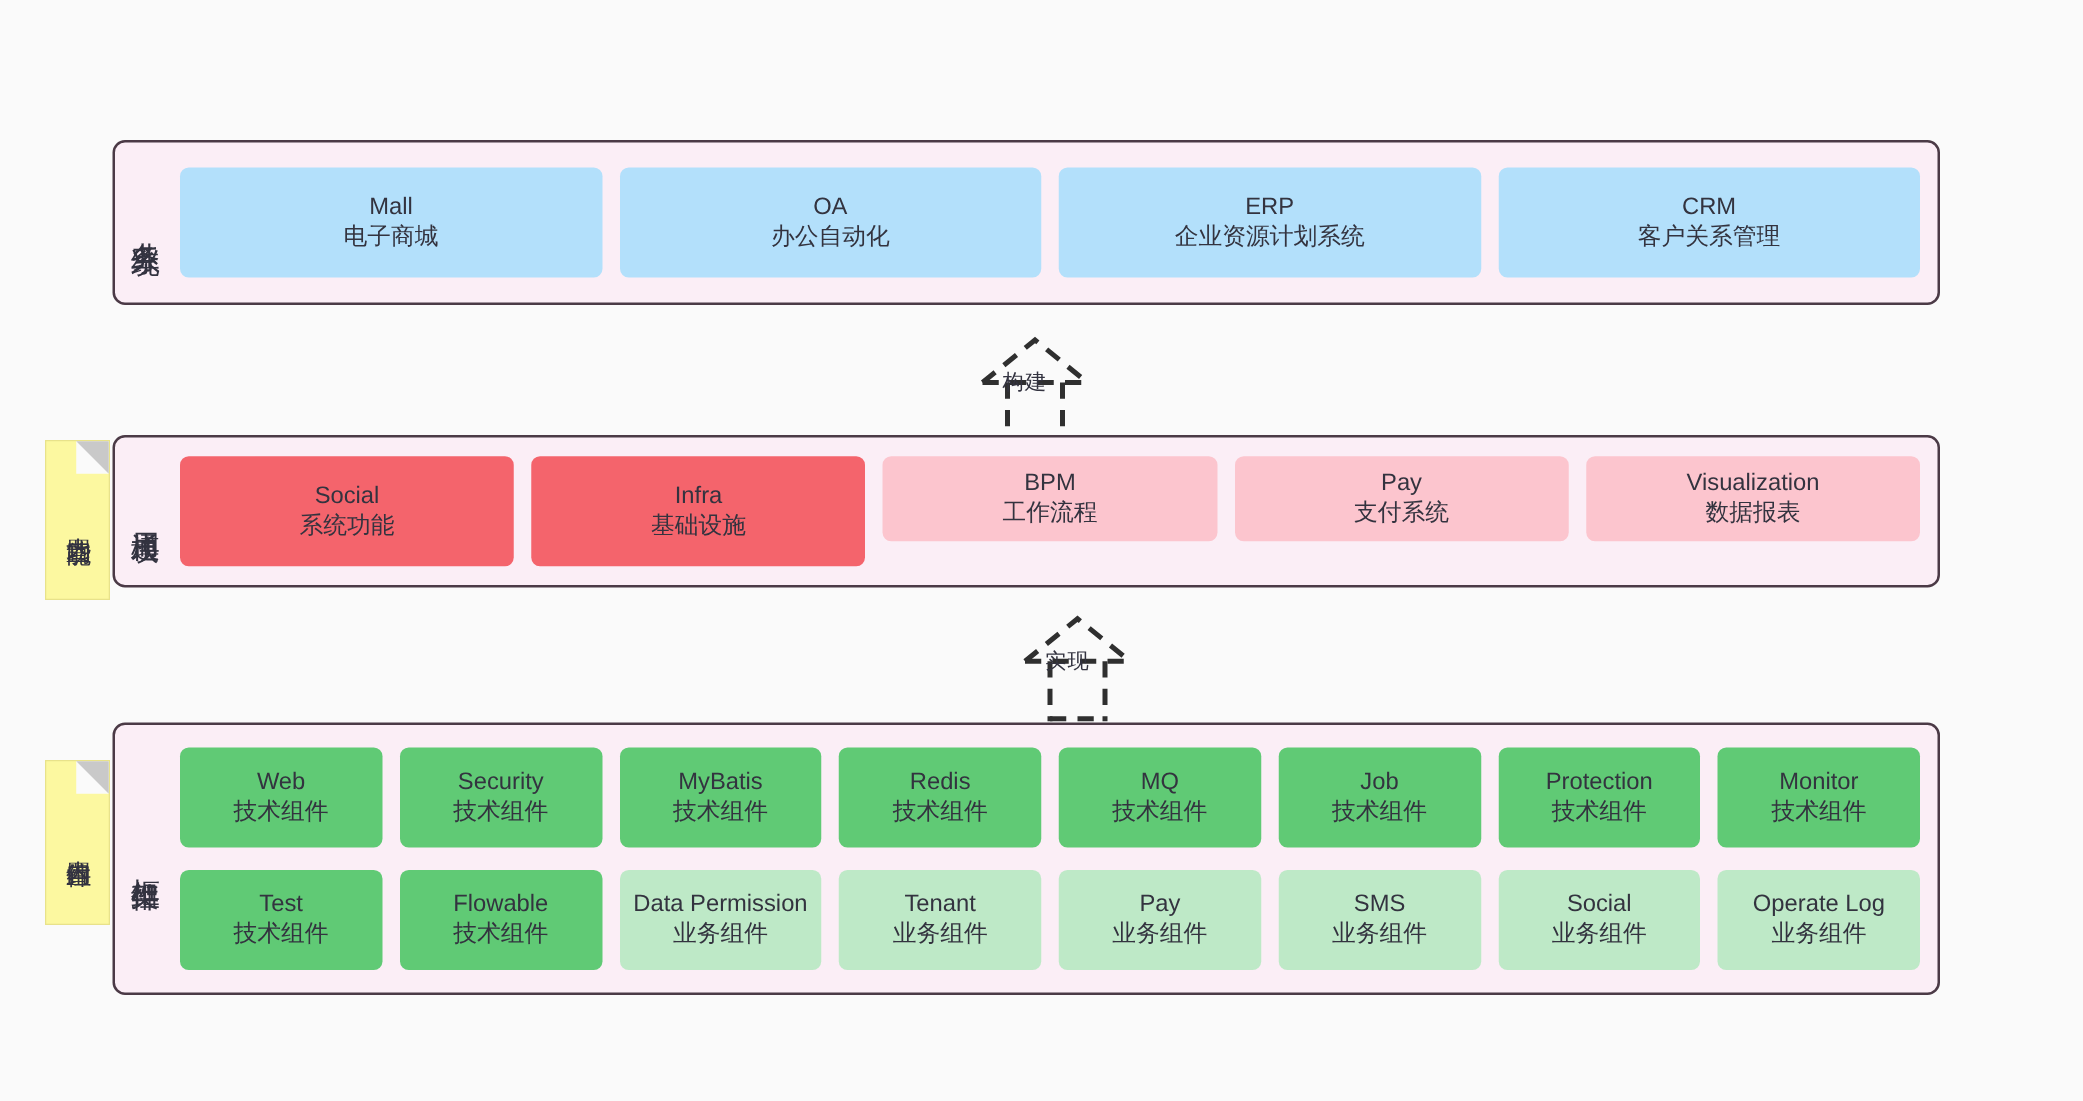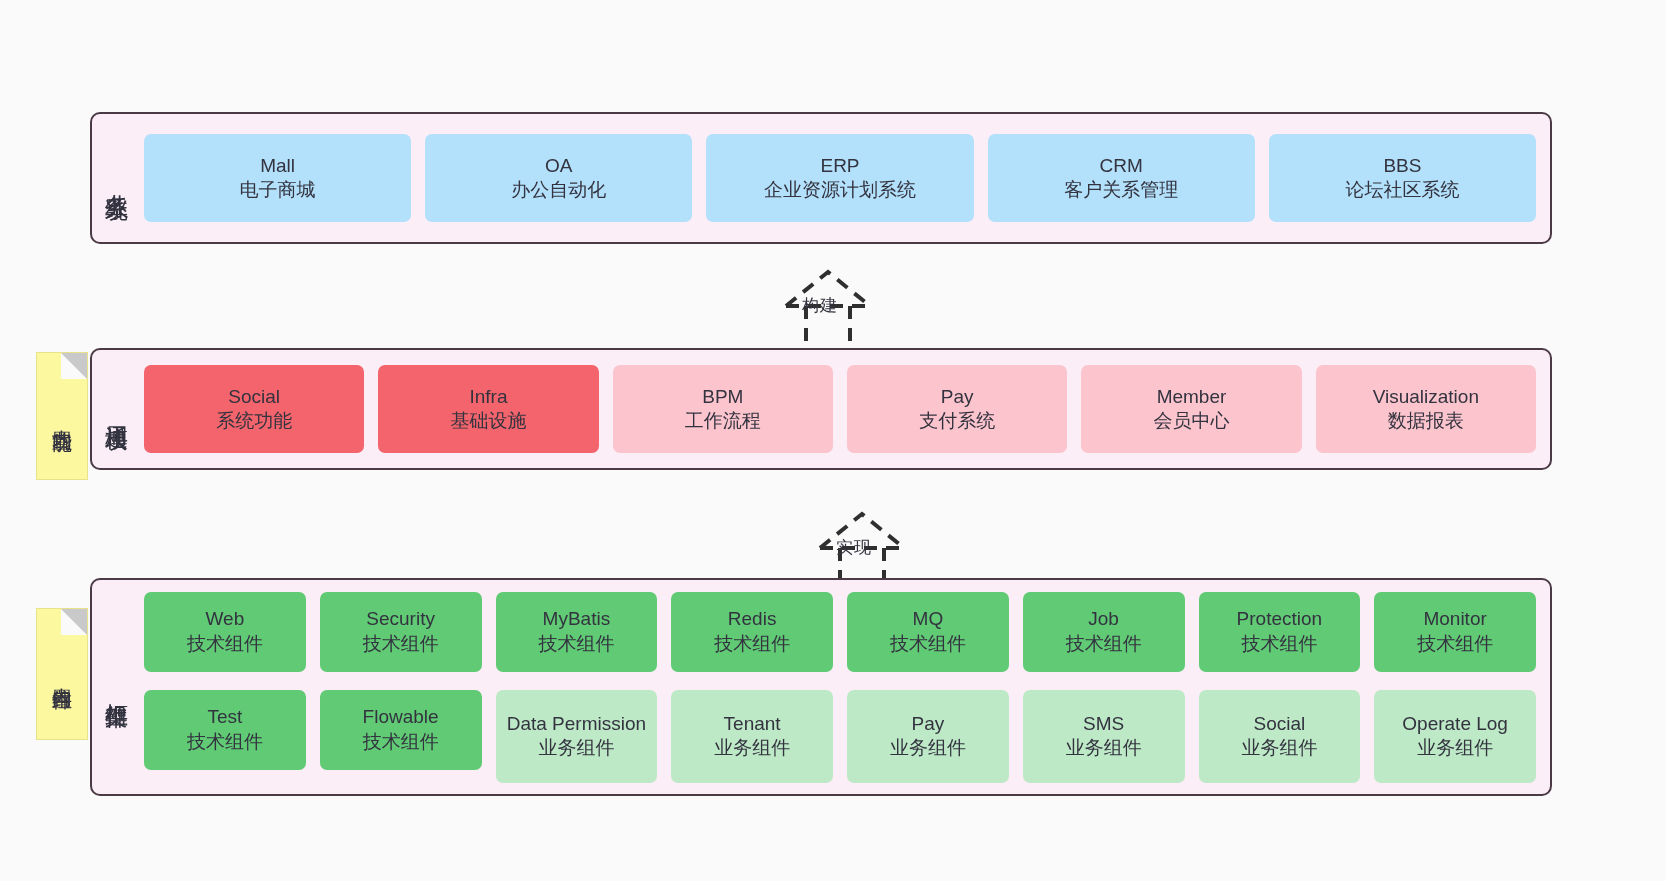--- a/index.html
+++ b/index.html
@@ -71,23 +71,23 @@
     font-size: 19px;
     line-height: 1.28;
     color: #33333f;
     padding: 4px 6px;
   }
   .node .ln { display: block; white-space: nowrap; }
   .node.wrap .ln { white-space: normal; }
 
   .n-blue   { background: #b3e0fb; height: 88px; }
   .n-red    { background: #f4646c; height: 88px; }
-  .n-pink   { background: #fcc5ce; height: 88px; }
+  .n-pink   { background: #fcc5ce; height: 68px; }
   .n-green  { background: #60ca75; height: 80px; }
-  .n-lgreen { background: #bee9c7; height: 93px; }
+  .n-lgreen { background: #bee9c7; height: 80px; }
 
   
   .sticky {
     position: absolute;
     box-sizing: border-box;
     background: #fcf8a0;
     border: 1px solid #e8e28a;
     display: flex;
     align-items: center;
     justify-content: center;
@@ -153,24 +153,20 @@
           <span class="ln">办公自动化</span>
         </div>
         <div class="node n-blue">
           <span class="ln">ERP</span>
           <span class="ln">企业资源计划系统</span>
         </div>
         <div class="node n-blue">
           <span class="ln">CRM</span>
           <span class="ln">客户关系管理</span>
         </div>
-        <div class="node n-blue">
-          <span class="ln">BBS</span>
-          <span class="ln">论坛社区系统</span>
-        </div>
       </div>
     </div>
   </div>
 
   <div class="rel" style="left:740px; top:258px;">
     <svg width="160" height="100" viewBox="0 0 160 100">
       <path d="M 46 48 L 88 14 L 130 48" fill="none" stroke="#2f2f2f" stroke-width="4" stroke-dasharray="13,9" stroke-linecap="butt"></path>
       <path d="M 46 48 L 130 48" fill="none" stroke="#2f2f2f" stroke-width="4" stroke-dasharray="13,9" stroke-linecap="butt"></path>
       <path d="M 66 48 L 66 96" fill="none" stroke="#2f2f2f" stroke-width="4" stroke-dasharray="13,9"></path>
       <path d="M 110 48 L 110 96" fill="none" stroke="#2f2f2f" stroke-width="4" stroke-dasharray="13,9"></path>
@@ -198,32 +194,28 @@
         </div>
         <div class="node n-pink">
           <span class="ln">BPM</span>
           <span class="ln">工作流程</span>
         </div>
         <div class="node n-pink">
           <span class="ln">Pay</span>
           <span class="ln">支付系统</span>
         </div>
         <div class="node n-pink">
-          <span class="ln">Member</span>
-          <span class="ln">会员中心</span>
-        </div>
-        <div class="node n-pink">
           <span class="ln">Visualization</span>
           <span class="ln">数据报表</span>
         </div>
       </div>
     </div>
   </div>
 
-  <div class="rel" style="left:774px; top:500px;">
+  <div class="rel" style="left:774px; top:481px;">
     <svg width="160" height="100" viewBox="0 0 160 100">
       <path d="M 46 48 L 88 14 L 130 48" fill="none" stroke="#2f2f2f" stroke-width="4" stroke-dasharray="13,9" stroke-linecap="butt"></path>
       <path d="M 46 48 L 130 48" fill="none" stroke="#2f2f2f" stroke-width="4" stroke-dasharray="13,9" stroke-linecap="butt"></path>
       <path d="M 66 48 L 66 96" fill="none" stroke="#2f2f2f" stroke-width="4" stroke-dasharray="13,9"></path>
       <path d="M 110 48 L 110 96" fill="none" stroke="#2f2f2f" stroke-width="4" stroke-dasharray="13,9"></path>
       <path d="M 66 94 L 110 94" fill="none" stroke="#2f2f2f" stroke-width="4" stroke-dasharray="13,9"></path>
     </svg>
     <div class="rel-label">实现</div>
   </div>
 

